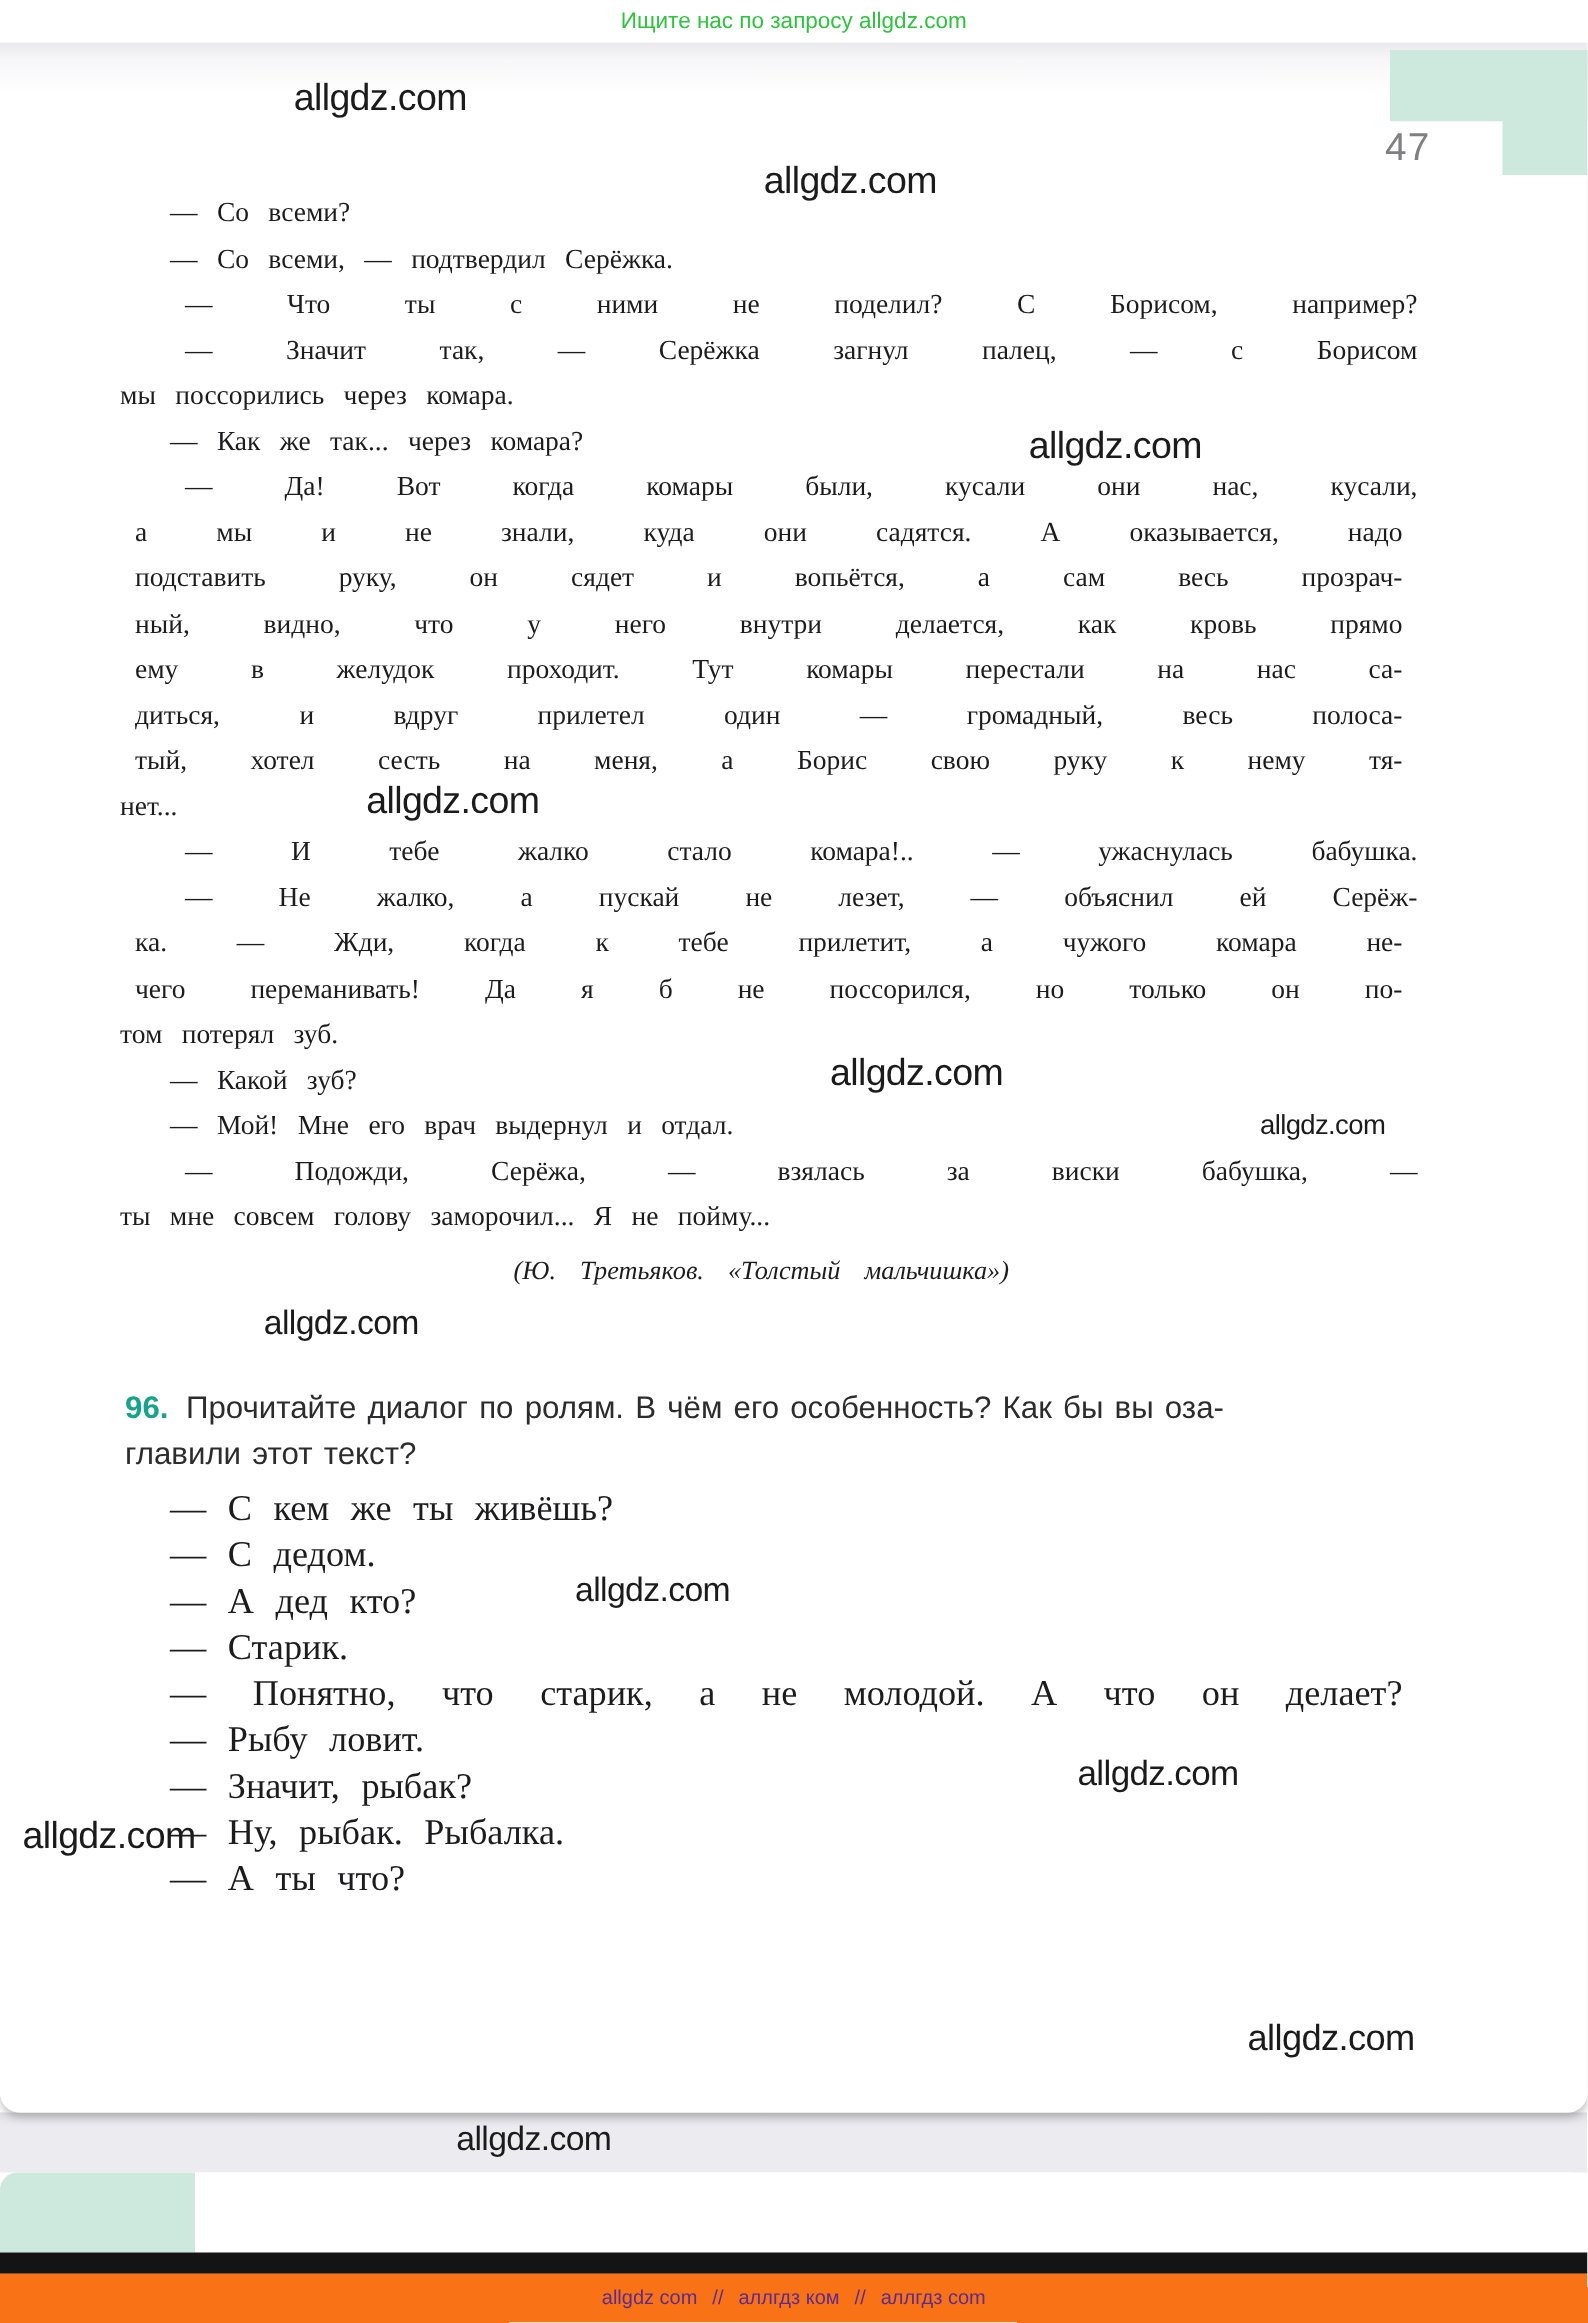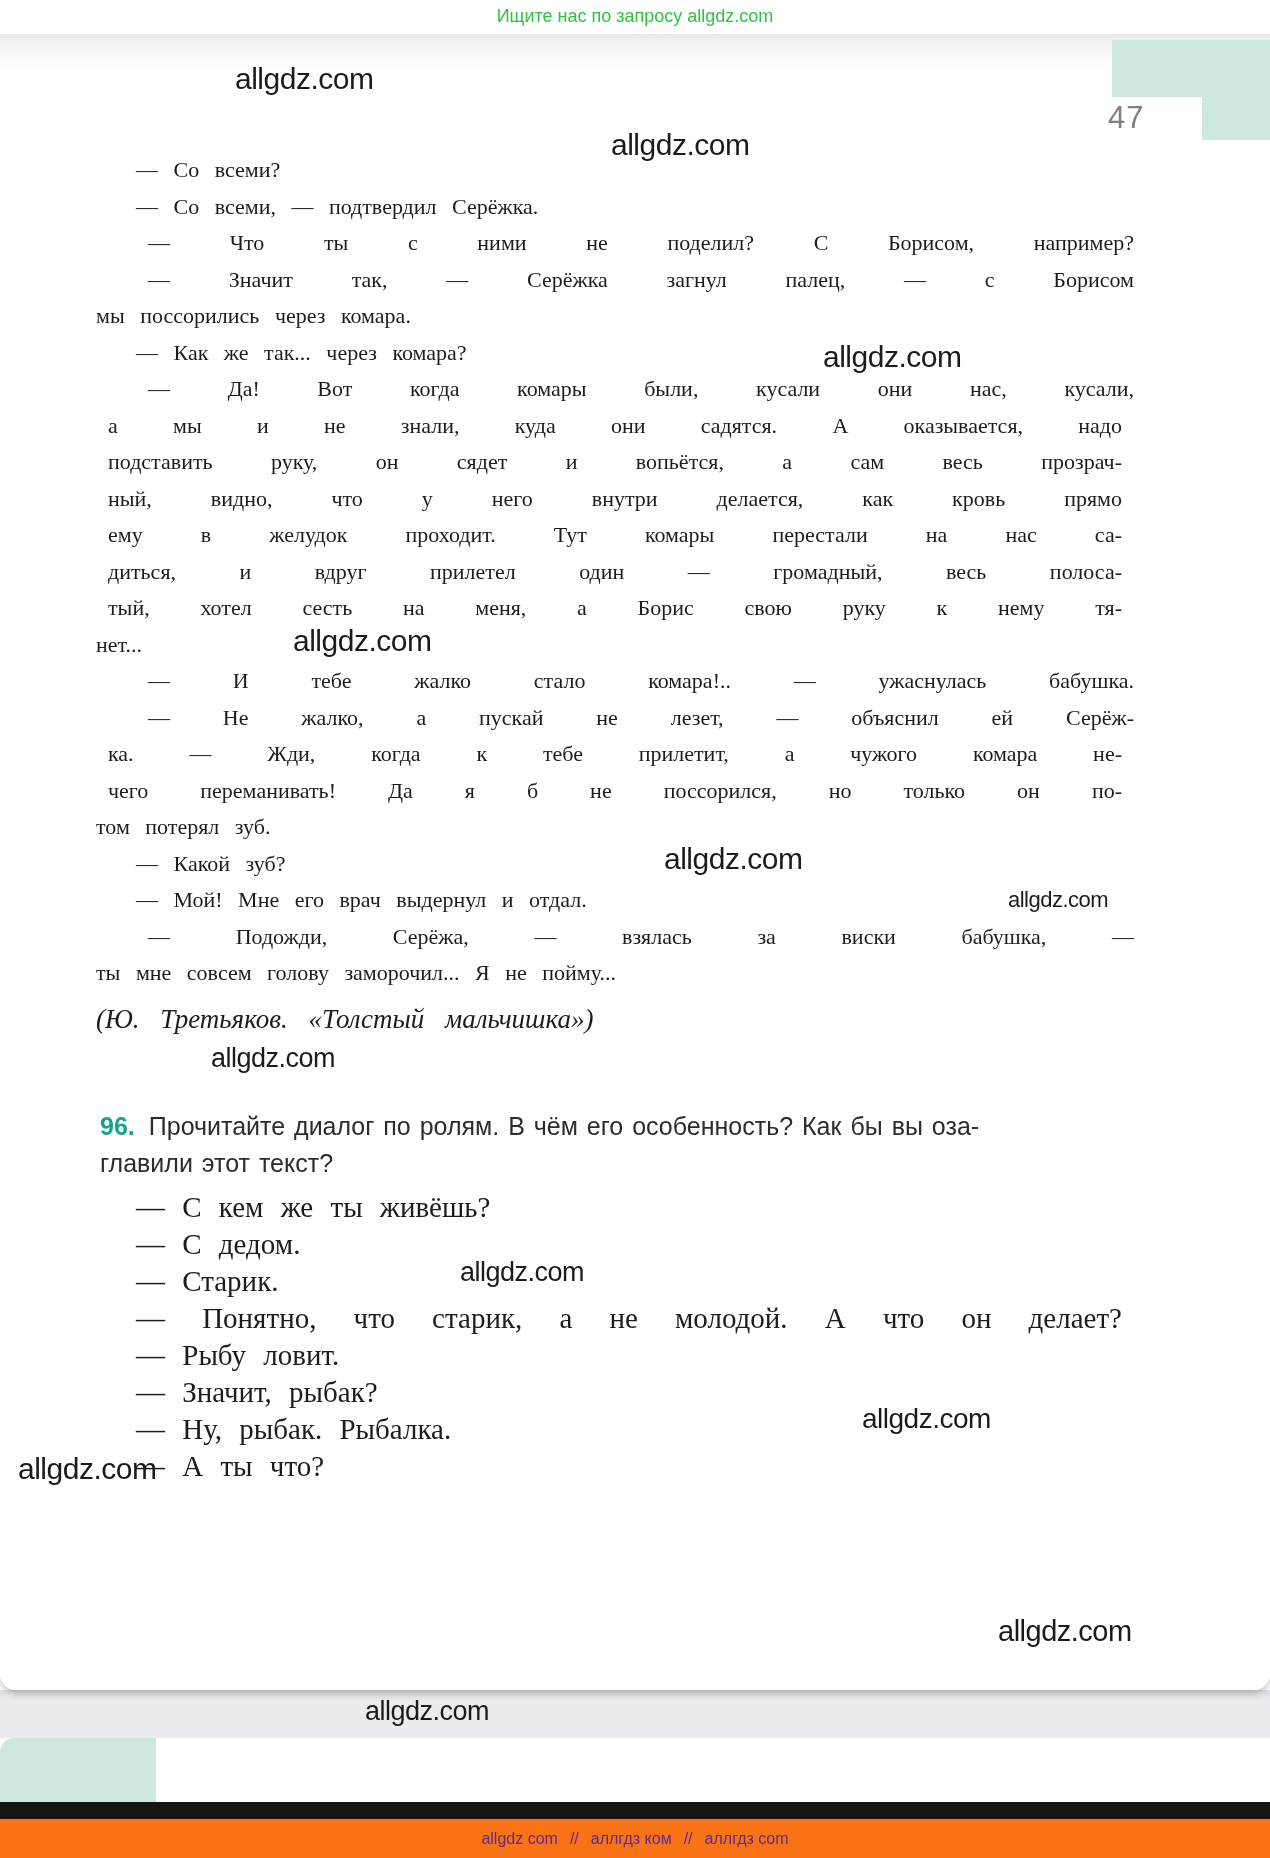--- a/index.html
+++ b/index.html
@@ -34,21 +34,21 @@
   .serif{font-family:"Liberation Serif","DejaVu Serif",serif;color:#1c1c1e;}
   .story{
     position:absolute;left:96px;top:152px;width:1026px;z-index:3;
   }
   .story .ln{font-size:22px;line-height:36.5px;word-spacing:10px;white-space:nowrap;}
   .story .ln.ind{padding-left:40px;}
   .story .ln.just{white-space:normal;text-align:justify;text-align-last:justify;margin-left:12px;}
   .story .ln.just.ind{width:986px;}
   .attribution{
     position:absolute;left:96px;top:1004px;width:1026px;z-index:3;
-    font-size:27px;font-style:italic;text-align:left;word-spacing:14px;
+    font-size:21px;font-style:italic;text-align:center;word-spacing:14px;
   }
   
   .ex{
     position:absolute;left:100px;top:1108px;width:1030px;z-index:3;
     font-size:25px;line-height:37px;color:#2c2c2e;word-spacing:2px;
   }
   .ex .num{color:#17a38c;font-weight:bold;margin-right:14px;}
   
   .dlg{
     position:absolute;left:96px;top:1189px;width:1026px;z-index:3;
@@ -118,20 +118,21 @@
 <div class="ex">
   <div>
     <span class="num">96.</span><span>Прочитайте диалог по ролям. В чём его особенность? Как бы вы оза-</span>
   </div>
   <div>главили этот текст?</div>
 </div>
 
 <div class="dlg serif" id="dlg">
     <div class="ln">— С кем же ты живёшь?</div>
     <div class="ln">— С дедом.</div>
+    <div class="ln">— А дед кто?</div>
     <div class="ln">— Старик.</div>
     <div class="ln just">— Понятно, что старик, а не молодой. А что он делает?</div>
     <div class="ln">— Рыбу ловит.</div>
     <div class="ln">— Значит, рыбак?</div>
     <div class="ln">— Ну, рыбак. Рыбалка.</div>
     <div class="ln">— А ты что?</div>
   </div>
 
 <div id="wms">
     <div class="wm" style="left: 235px; top: 62px; font-size: 30px;">allgdz.com</div>

